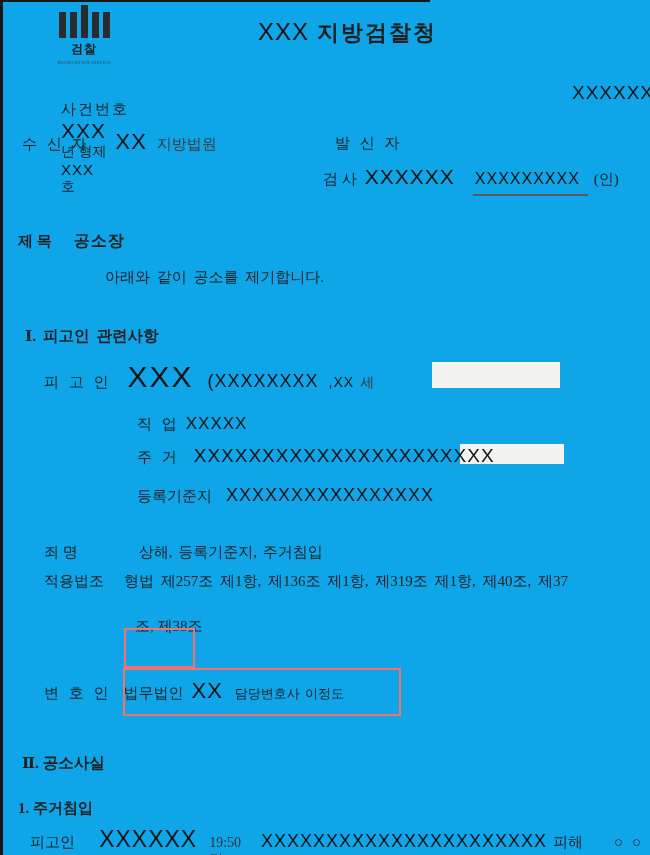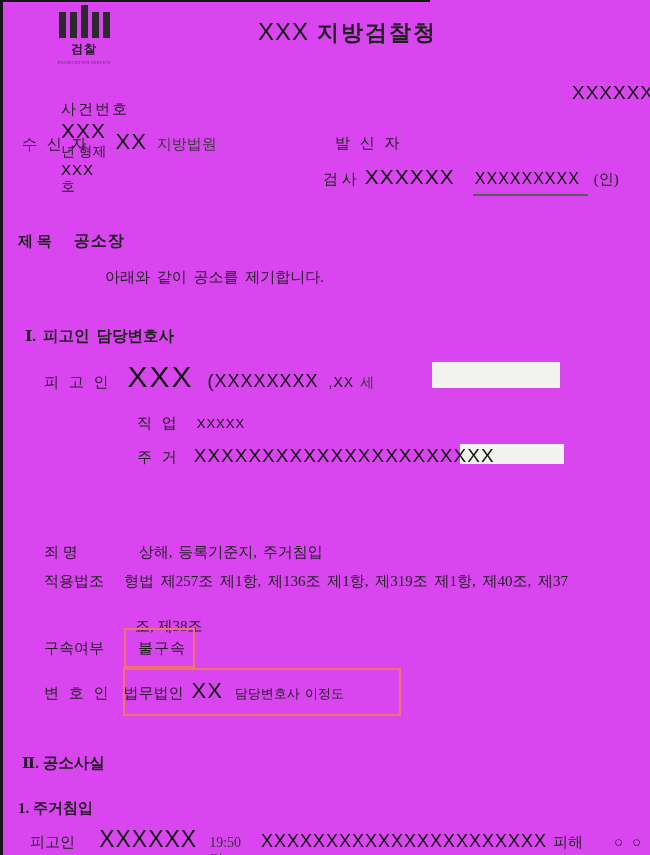--- a/index.html
+++ b/index.html
@@ -1,18 +1,18 @@
 <!DOCTYPE html>
 <html><head>
 <meta charset="utf-8">
 <style>
   html,body{margin:0;padding:0;background:#e8e8e6;}
   .page{
     position:relative;width:650px;height:855px;margin:0 auto;
-    background:#d946ef;overflow:hidden;
+    background:#0ea5e9;overflow:hidden;
     font-family:"Liberation Serif","DejaVu Serif",serif;
     color:#1f1f1f;
   }
   .abs{position:absolute;white-space:pre;}
   .serif{font-family:"Liberation Serif","DejaVu Serif",serif;}
   .b{font-weight:bold;}
   
   .edge-left{position:absolute;left:0;top:0;width:3px;height:855px;background:#161616;}
   .edge-top{position:absolute;left:0;top:0;width:430px;height:2px;background:#161616;}
   .smudge{position:absolute;background:#f2f2ee;}
@@ -83,57 +83,57 @@
     <span class="rx underline-sign" style="font-size:16px;margin-left:18px;">XXXXXXXXX</span>
     <span class="serif" style="font-size:15px;margin-left:6px;">(인)</span>
   </div>
 
   <div class="row" style="left:18px;top:231px;">
     <span class="serif b" style="font-size:15px;">제     목</span>
     <span class="serif b" style="font-size:16px;margin-left:22px;letter-spacing:1px;">공소장</span>
   </div>
   <div class="abs serif" style="left:105px;top:268px;font-size:15px;word-spacing:3px;">아래와 같이 공소를 제기합니다.</div>
 
-  <div class="abs serif b" style="left:25px;top:326px;font-size:15.5px;word-spacing:3px;">Ⅰ. 피고인 담당변호사</div>
+  <div class="abs serif b" style="left:25px;top:326px;font-size:15.5px;word-spacing:3px;">Ⅰ. 피고인 관련사항</div>
 
   <div class="row" style="left:44px;top:360px;">
     <span class="serif" style="font-size:15px;letter-spacing:3px;">피 고 인</span>
     <span class="rx" style="font-size:30px;margin-left:16px;letter-spacing:2px;">XXX</span>
     <span class="rx" style="font-size:18px;margin-left:14px;">(XXXXXXXX</span>
     <span class="rx" style="font-size:14px;margin-left:10px;">,XX</span>
     <span class="serif" style="font-size:14px;margin-left:6px;color:#3a3a3a;">세</span>
   </div>
 
   <div class="row" style="left:137px;top:414px;">
     <span class="serif" style="font-size:15px;letter-spacing:3px;">직 업</span>
-    <span class="rx" style="font-size:13px;margin-left:17px;">XXXXX</span>
+    <span class="rx" style="font-size:17px;margin-left:6px;">XXXXX</span>
   </div>
 
   <div class="row" style="left:137px;top:445px;">
     <span class="serif" style="font-size:15px;letter-spacing:3px;">주 거</span>
     <span class="rx" style="font-size:19px;margin-left:14px;">XXXXXXXXXXXXXXXXXXXXXX</span>
   </div>
 
+  <div class="row" style="left:137px;top:485px;">
+    <span class="serif" style="font-size:15px;">등록기준지</span>
+    <span class="rx" style="font-size:18px;margin-left:14px;">XXXXXXXXXXXXXXXX</span>
+  </div>
 
   <div class="row" style="left:44px;top:543px;gap:39px;">
     <span class="serif" style="font-size:15px;">죄      명</span>
     <span class="serif" style="font-size:15px;margin-left:22px;word-spacing:2px;">상해, 등록기준지, 주거침입</span>
   </div>
 
   <div class="row" style="left:44px;top:572px;">
     <span class="serif" style="font-size:15px;">적용법조</span>
     <span class="serif" style="font-size:15px;margin-left:20px;word-spacing:3px;">형법 제257조 제1항, 제136조 제1항, 제319조 제1항, 제40조, 제37</span>
   </div>
   <div class="abs serif" style="left:135px;top:617px;font-size:15px;">조, 제38조</div>
 
   <div class="redbox" style="left:124px;top:628px;width:67px;height:36px;"></div>
-  <div class="row" style="left:44px;top:639px;">
-    <span class="serif" style="font-size:15px;">구속여부</span>
-    <span class="serif" style="font-size:15px;margin-left:34px;letter-spacing:1px;">불구속</span>
-  </div>
 
   <div class="redbox" style="left:123px;top:668px;width:274px;height:44px;"></div>
   <div class="row" style="left:44px;top:678px;">
     <span class="serif" style="font-size:15px;letter-spacing:3px;">변 호 인</span>
     <span class="serif" style="font-size:15px;margin-left:12px;">법무법인</span>
     <span class="rx" style="font-size:22px;margin-left:8px;">XX</span>
     <span class="serif" style="font-size:13px;margin-left:12px;word-spacing:2px;">담당변호사 이정도</span>
   </div>
 
   <div class="abs serif b" style="left:22px;top:753px;font-size:15.5px;">Ⅱ. 공소사실</div>

